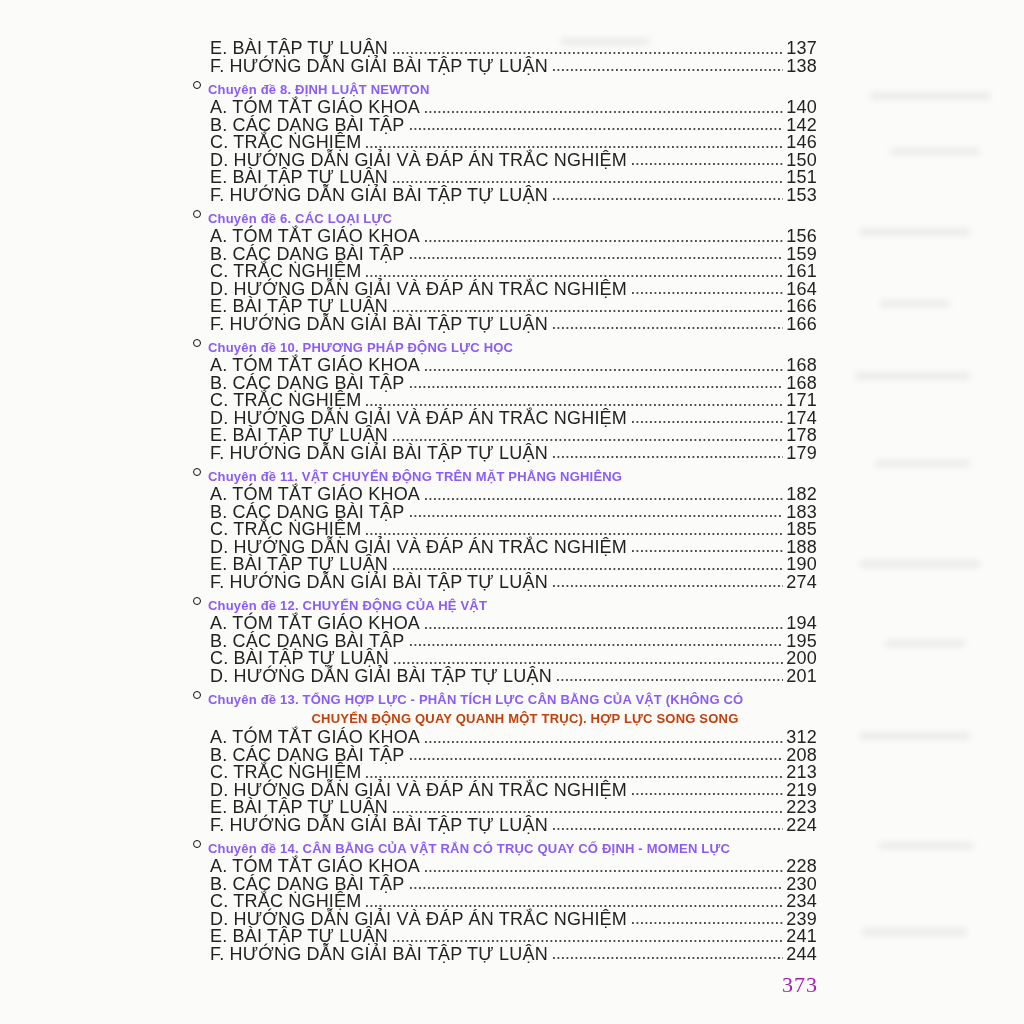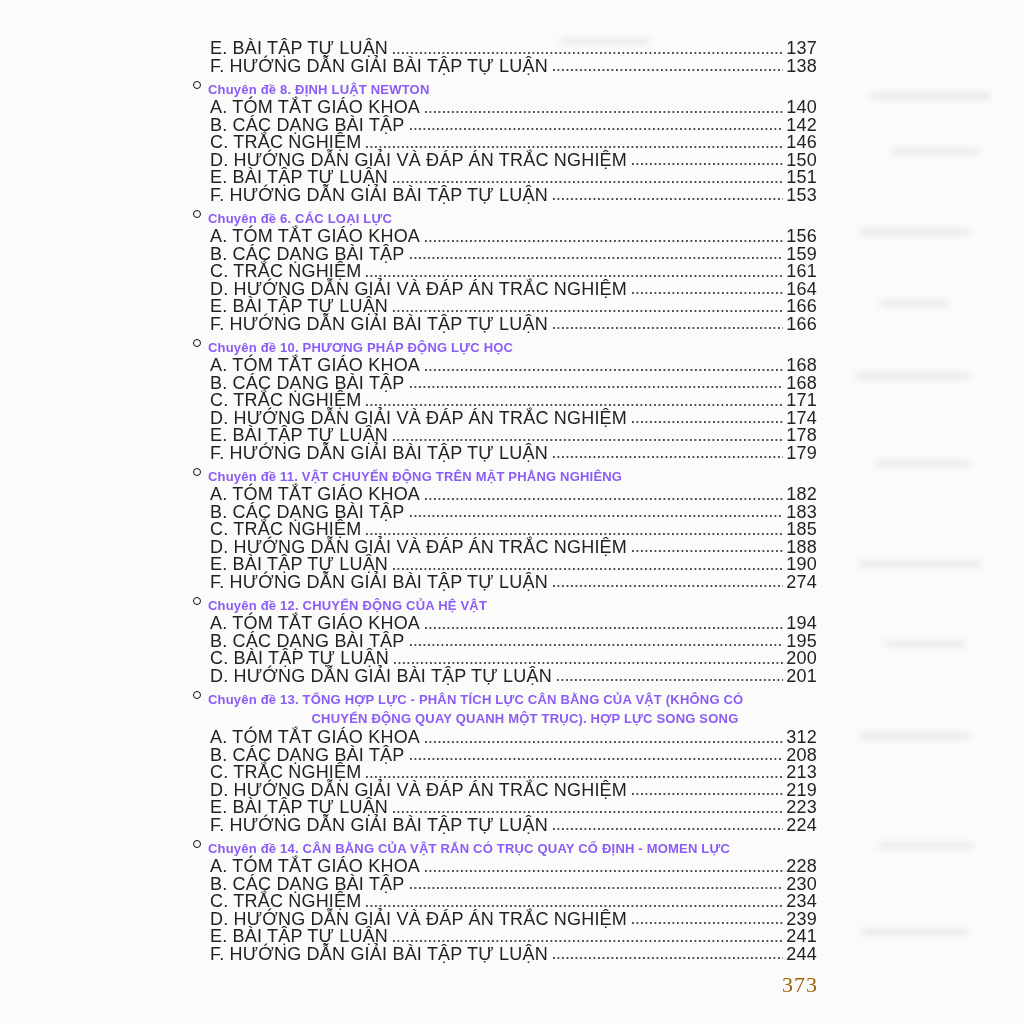--- a/index.html
+++ b/index.html
@@ -29,42 +29,42 @@
   .bullet{
     display:inline-block;flex:0 0 auto;
     width:8px;height:8px;
     border:1.6px solid #111;border-radius:50%;
     margin-right:7px;
     box-sizing:border-box;
     background:transparent;
   }
   .htext2{
     font-weight:bold;font-size:13px;line-height:20px;
-    text-align:center;letter-spacing:.2px;color:#8b5cf6;
+    text-align:center;letter-spacing:.2px;color:#c2410c;
     padding-left:40px;
     white-space:nowrap;
   }
   .row{
     display:flex;align-items:baseline;
     font-size:18px;line-height:17.5px;
     padding-left:17px;
     letter-spacing:.2px;
   }
   .label{white-space:nowrap;flex:0 0 auto;color:#222;}
   .dots{
     flex:1 1 auto;align-self:flex-end;
     height:4px;margin:0 3px 3px 5px;
     background-image:radial-gradient(circle at 1.1px 2px,#4c4c4c .9px,transparent 1.25px);
     background-size:4.5px 4px;background-repeat:repeat-x;
   }
   .pg{flex:0 0 auto;min-width:26px;text-align:left;color:#222;}
   .folio{
     position:absolute;top:972px;right:206px;
     font-family:"Liberation Serif","DejaVu Serif",serif;
-    font-size:22px;color:#a16207;letter-spacing:1px;
+    font-size:22px;color:#a21caf;letter-spacing:1px;
   }
 </style>
 </head>
 <body>
 
 <div>
   <div class="artifact" style="left:560px;top:38px;width:90px;height:7px;"></div>
   <div class="artifact" style="left:870px;top:92px;width:120px;height:8px;"></div>
   <div class="artifact" style="left:890px;top:148px;width:90px;height:7px;"></div>
   <div class="artifact" style="left:860px;top:228px;width:110px;height:8px;"></div>

